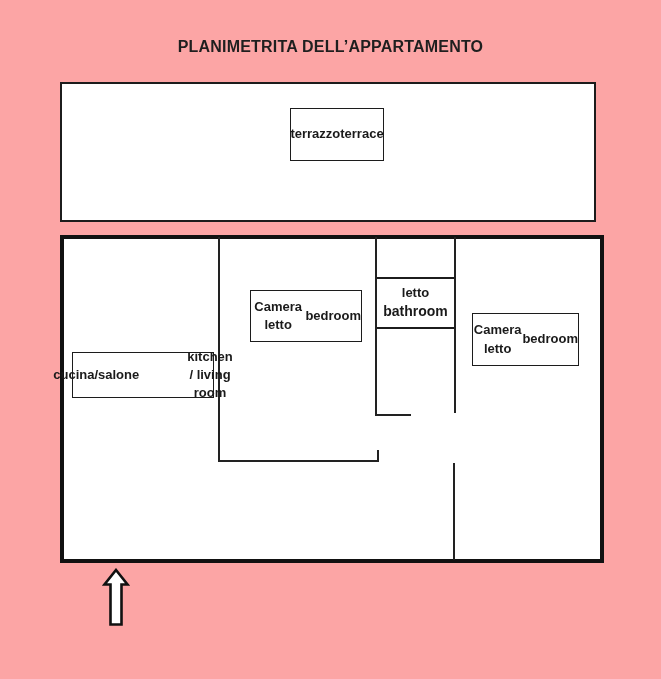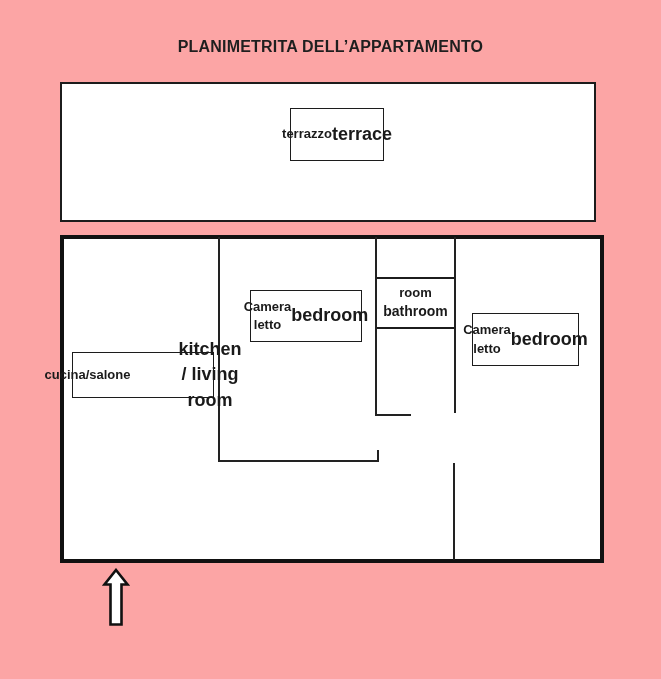--- a/index.html
+++ b/index.html
@@ -31,21 +31,21 @@
   }
   .label-box{
     position:absolute;box-sizing:border-box;
     border:1.5px solid #1c1c1c;
     display:flex;flex-direction:row;
     align-items:center;justify-content:center;
     text-align:center;
     font-size:13px;line-height:1.4;
     background:#fff;
   }
-  .label-box .l2{font-size:18px;}
+  .label-box .l2{font-size:13px;}
   .terrazzo-box{left:290px;top:108px;width:94px;height:53px;}
   .bedroom1-box{left:250px;top:290px;width:112px;height:52px;}
   .bedroom2-box{left:472px;top:313px;width:107px;height:53px;}
   .kitchen-box{left:72px;top:352px;width:142px;height:46px;gap:48px;}
   .bathroom-box{
     left:377px;top:277px;width:77px;height:52px;
     position:absolute;box-sizing:border-box;
     border-top:2px solid #1c1c1c;border-bottom:2px solid #1c1c1c;
     display:flex;flex-direction:column;align-items:center;justify-content:center;
     text-align:center;font-size:13px;line-height:1.3;background:#fff;
@@ -83,21 +83,21 @@
   <div class="wall w-h2"></div>
   <div class="wall w-v3"></div>
   <div class="wall w-v4"></div>
 
   <div class="label-box bedroom1-box">
     <span class="l1">Camera letto</span>
     <span class="l2">bedroom</span>
   </div>
 
   <div class="bathroom-box">
-    <span class="l1">room</span>
+    <span class="l1">letto</span>
     <span class="l2">bathroom</span>
   </div>
 
   <div class="label-box bedroom2-box">
     <span class="l1">Camera letto</span>
     <span class="l2">bedroom</span>
   </div>
 
   <div class="label-box kitchen-box">
     <span class="l1">cucina/salone</span>

